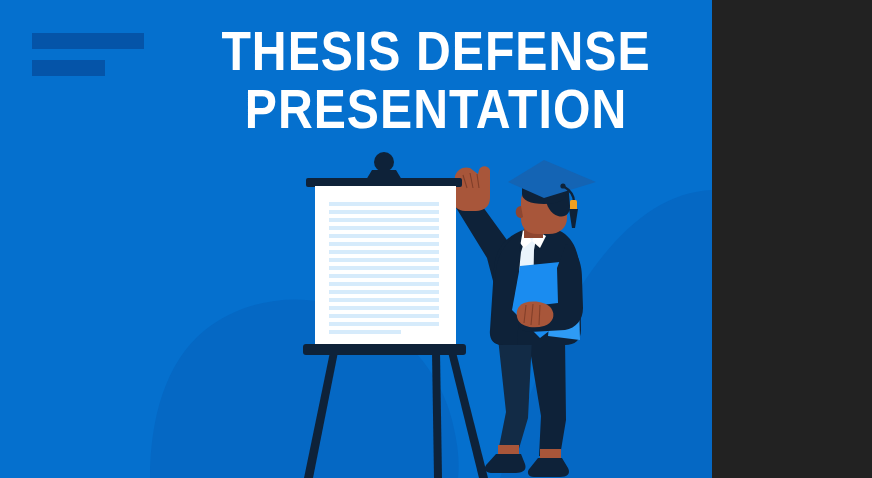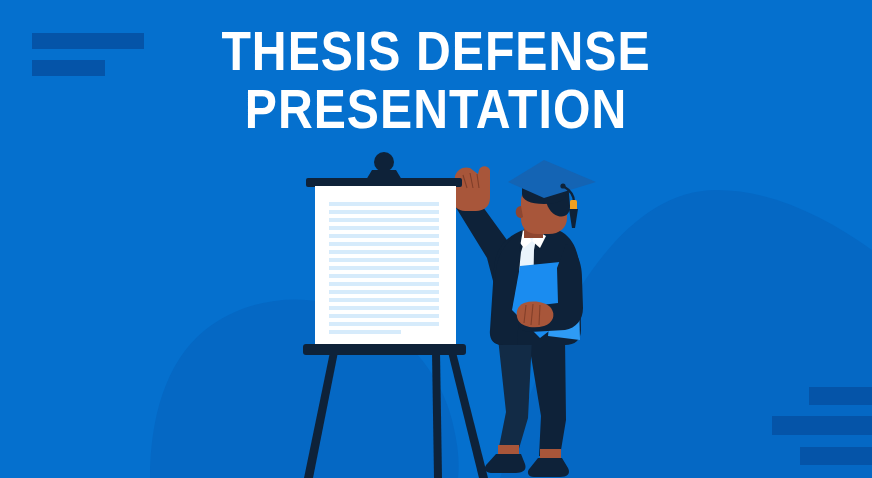--- a/index.html
+++ b/index.html
@@ -1,20 +1,20 @@
 <!DOCTYPE html>
 <html><head>
 <meta charset="utf-8">
 <title>Thesis Defense Presentation</title>
 <style>
   html,body{margin:0;padding:0;background:#222;}
   *{box-sizing:border-box;}
   #slide{
     position:relative;
-    width:872px;height:478px;
+    width:712px;height:478px;
     overflow:hidden;
     background:#0570CE;
     font-family:"Liberation Sans", sans-serif;
   }
   #bg-svg, #art-svg{
     position:absolute;left:0;top:0;width:872px;height:478px;display:block;
   }
   #bg-svg{z-index:1;}
   #art-svg{z-index:2;}
 

